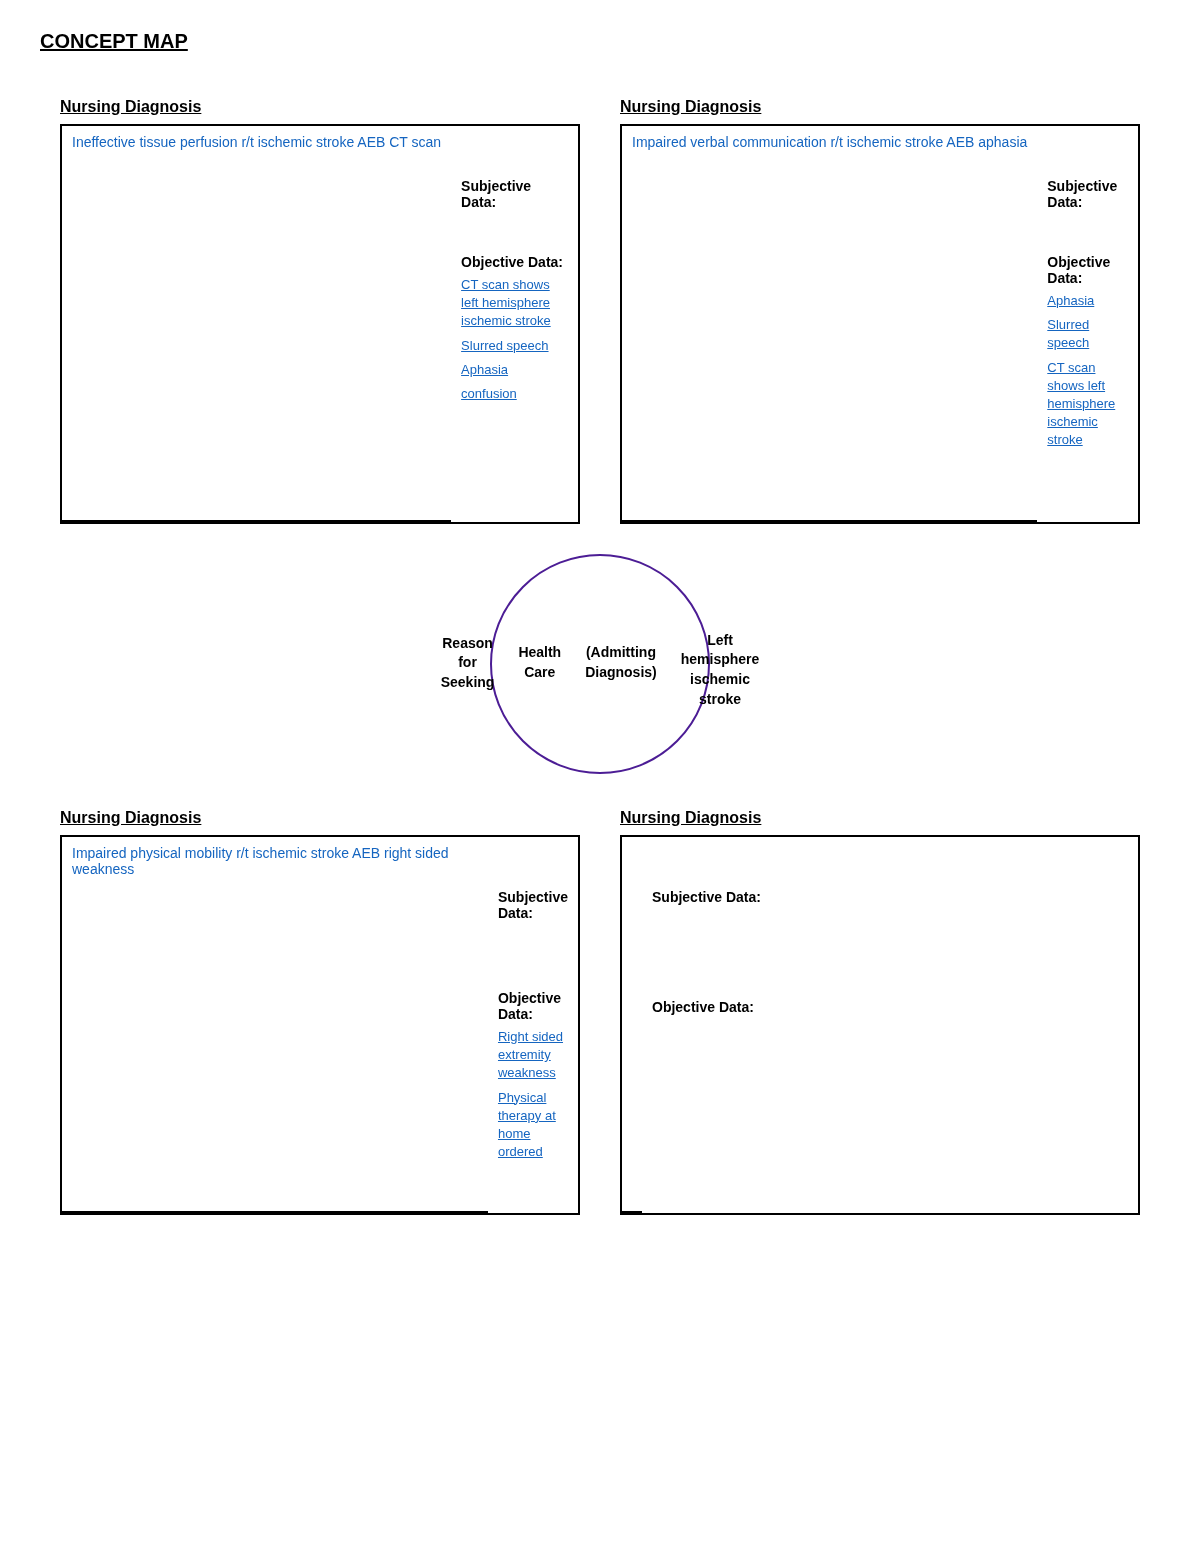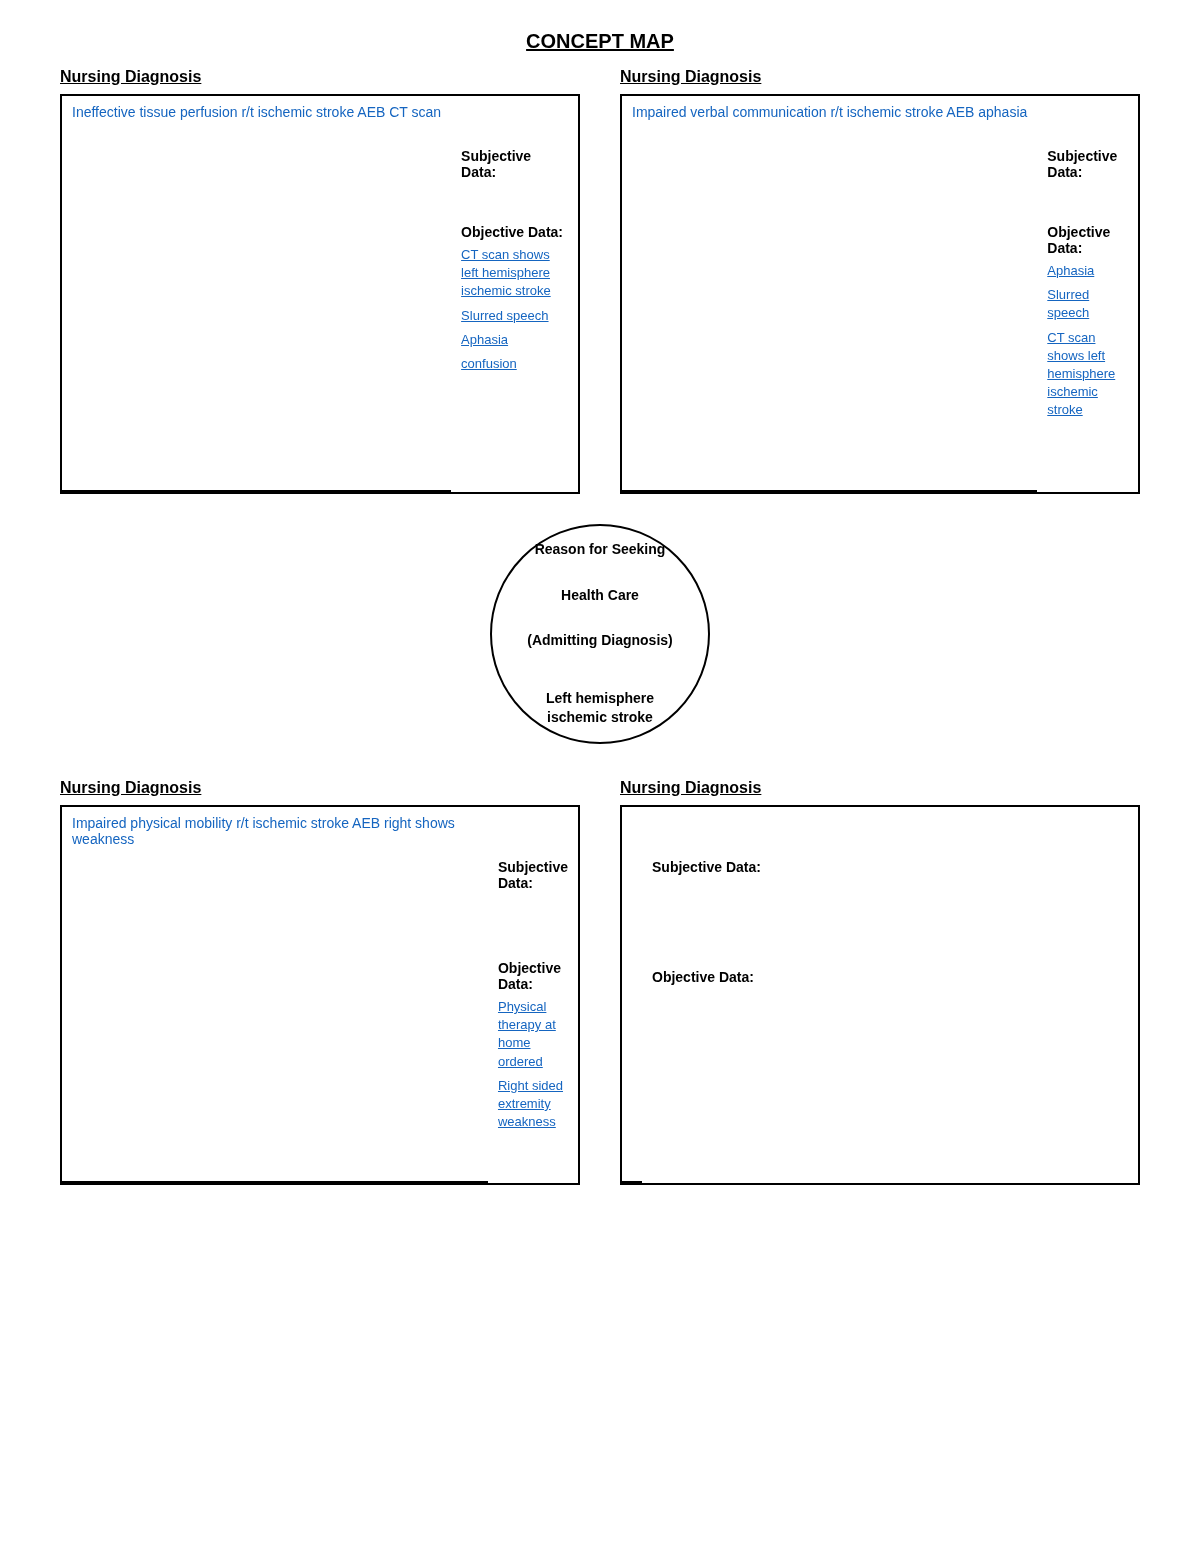--- a/index.html
+++ b/index.html
@@ -19,24 +19,24 @@
 
     .page {
       width: 1200px;
       min-height: 1553px;
       background: #ffffff;
       position: relative;
       padding: 30px 40px;
     }
 
     .page-title {
-      text-align: center;
       font-size: 20px;
       font-weight: bold;
       text-decoration: underline;
+      margin-bottom: 30px;
       font-family: Arial, sans-serif;
     }
 
     .quadrant-top-left {
       grid-column: 1;
       grid-row: 1;
     }
 
     .quadrant-top-right {
       grid-column: 2;
@@ -96,24 +96,24 @@
       font-family: Arial, sans-serif;
       margin-bottom: 6px;
       line-height: 1.4;
       text-decoration: underline;
     }
 
     .center-circle {
       width: 220px;
       height: 220px;
       border-radius: 50%;
-      border: 2px solid #000000;
+      border: 2px solid #4c1d95;
       background: #ffffff;
       display: flex;
-      flex-direction: column;
+      flex-direction: row;
       align-items: center;
       justify-content: center;
       text-align: center;
       padding: 20px;
       gap: 24px;
     }
 
     .circle-top-text {
       font-size: 14px;
       font-weight: bold;
@@ -222,27 +222,27 @@
           <span>ischemic stroke</span>
         </div>
       </div>
     </div>
 
     <div class="bottom-section">
 
       <div class="quad-pad quadrant-bottom-left">
         <div class="nursing-diagnosis-label">Nursing Diagnosis</div>
         <div class="diagnosis-box bottom-diag-box">
-          <div class="diagnosis-title">Impaired physical mobility r/t ischemic stroke AEB right shows weakness</div>
+          <div class="diagnosis-title">Impaired physical mobility r/t ischemic stroke AEB right sided weakness</div>
           <div class="diagnosis-content">
             <div class="section-label">Subjective Data:</div>
             <div style="height:55px;"></div>
             <div class="section-label">Objective Data:</div>
+            <div class="data-item">Right sided extremity weakness</div>
             <div class="data-item">Physical therapy at home ordered</div>
-            <div class="data-item">Right sided extremity weakness</div>
           </div>
         </div>
       </div>
 
       <div class="quad-pad quadrant-bottom-right">
         <div class="nursing-diagnosis-label">Nursing Diagnosis</div>
         <div class="diagnosis-box bottom-diag-box">
           <div class="diagnosis-title" style="min-height:60px;"></div>
           <div class="diagnosis-content">
             <div class="section-label">Subjective Data:</div>

